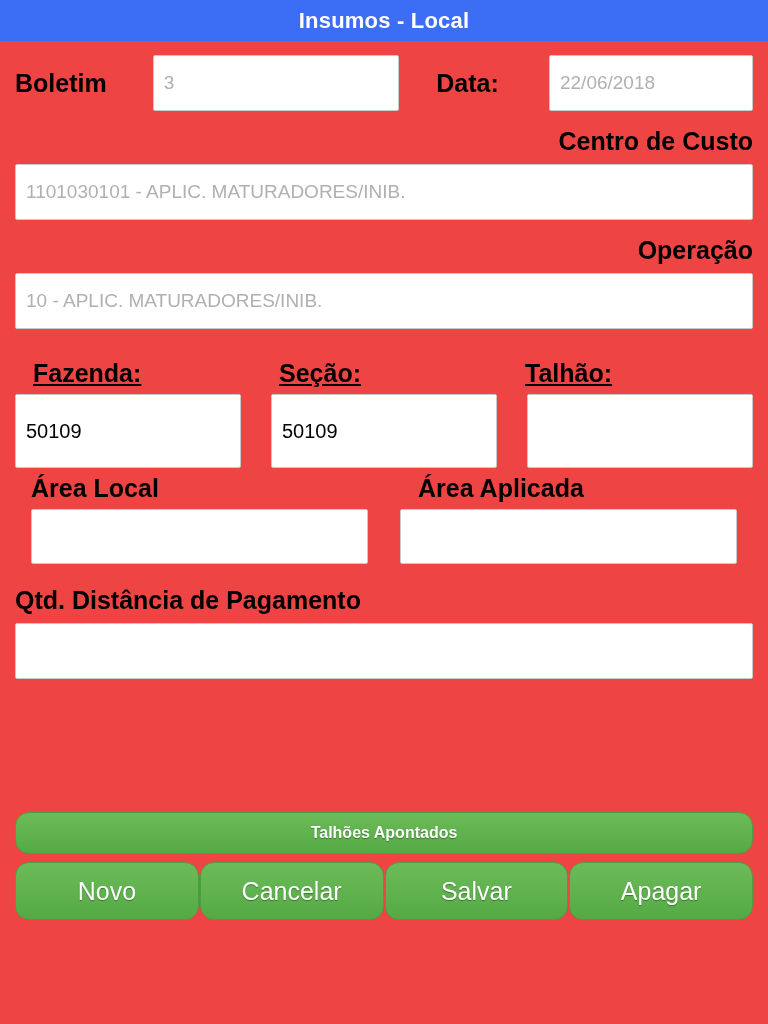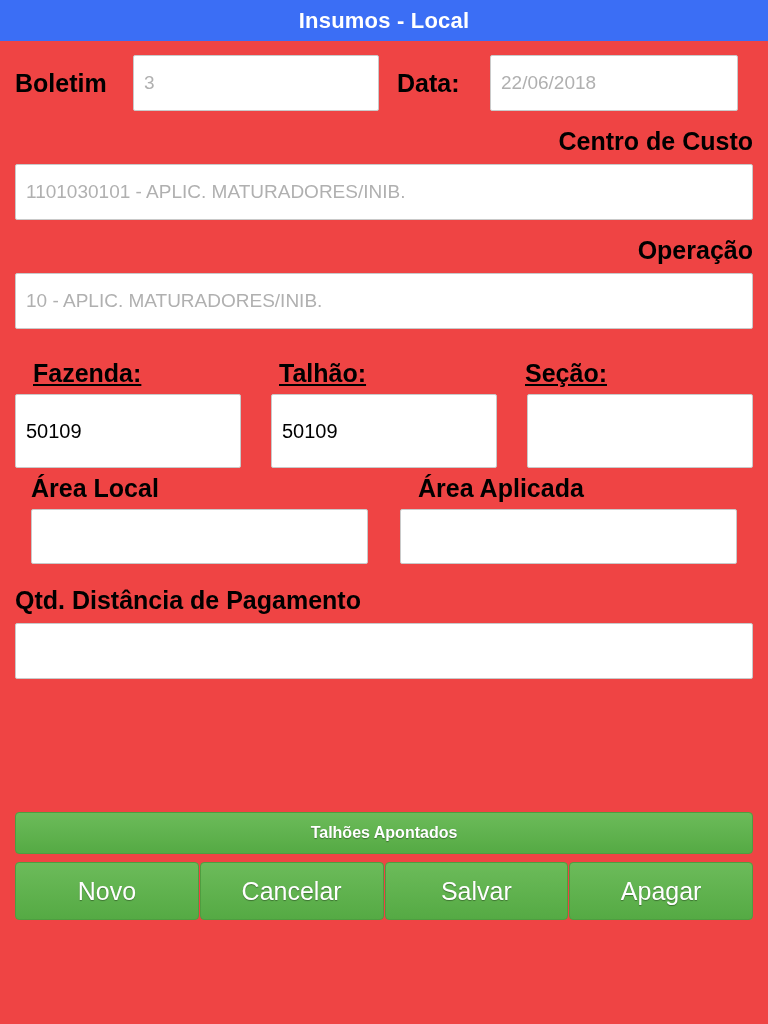--- a/index.html
+++ b/index.html
@@ -46,20 +46,21 @@
 
   .row {
     display: flex;
     align-items: center;
   }
 
   
   .row-top {
     margin-top: 14px;
     gap: 0;
+    justify-content: space-between;
   }
   .lbl-boletim {
     font-size: 25px;
     font-weight: bold;
     color: #000;
     width: 118px;
     flex: 0 0 auto;
   }
   .lbl-data {
     font-size: 25px;
@@ -84,21 +85,21 @@
   }
   .fld.ph {
     color: #b0b0b0;
   }
 
   .fld-boletim {
     width: 246px;
     flex: 0 0 auto;
   }
   .fld-data {
-    width: 248px;
+    width: 204px;
     flex: 0 0 auto;
   }
 
   .section-title {
     text-align: right;
     font-size: 25px;
     font-weight: bold;
     color: #000;
     margin-top: 16px;
     margin-bottom: 8px;
@@ -177,21 +178,21 @@
     flex: 0 0 auto;
   }
   .btn {
     background: linear-gradient(#6cbb5a, #55aa44);
     border: 1px solid #4e9e40;
     color: #ffffff;
     text-align: center;
     box-sizing: border-box;
     cursor: pointer;
     text-shadow: 0 1px 1px rgba(0,0,0,0.35);
-    border-radius: 4px;
+    border-radius: 14px;
   }
   .btn-wide {
     width: 100%;
     height: 42px;
     line-height: 40px;
     font-size: 16px;
     font-weight: bold;
     margin-bottom: 8px;
   }
   .btn-row {
@@ -229,22 +230,22 @@
     </div>
 
     <div class="section-title">Centro de Custo</div>
     <div class="fld fld-wide ph">1101030101 - APLIC. MATURADORES/INIB.</div>
 
     <div class="section-title">Operação</div>
     <div class="fld fld-wide ph">10 - APLIC. MATURADORES/INIB.</div>
 
     <div class="triple-labels">
       <div>Fazenda:</div>
+      <div>Seção:</div>
       <div>Talhão:</div>
-      <div>Seção:</div>
     </div>
     <div class="triple-fields">
       <div class="fld">50109</div>
       <div class="fld">50109</div>
       <div class="fld"></div>
     </div>
 
     <div class="dual-labels">
       <div>Área Local</div>
       <div>Área Aplicada</div>

